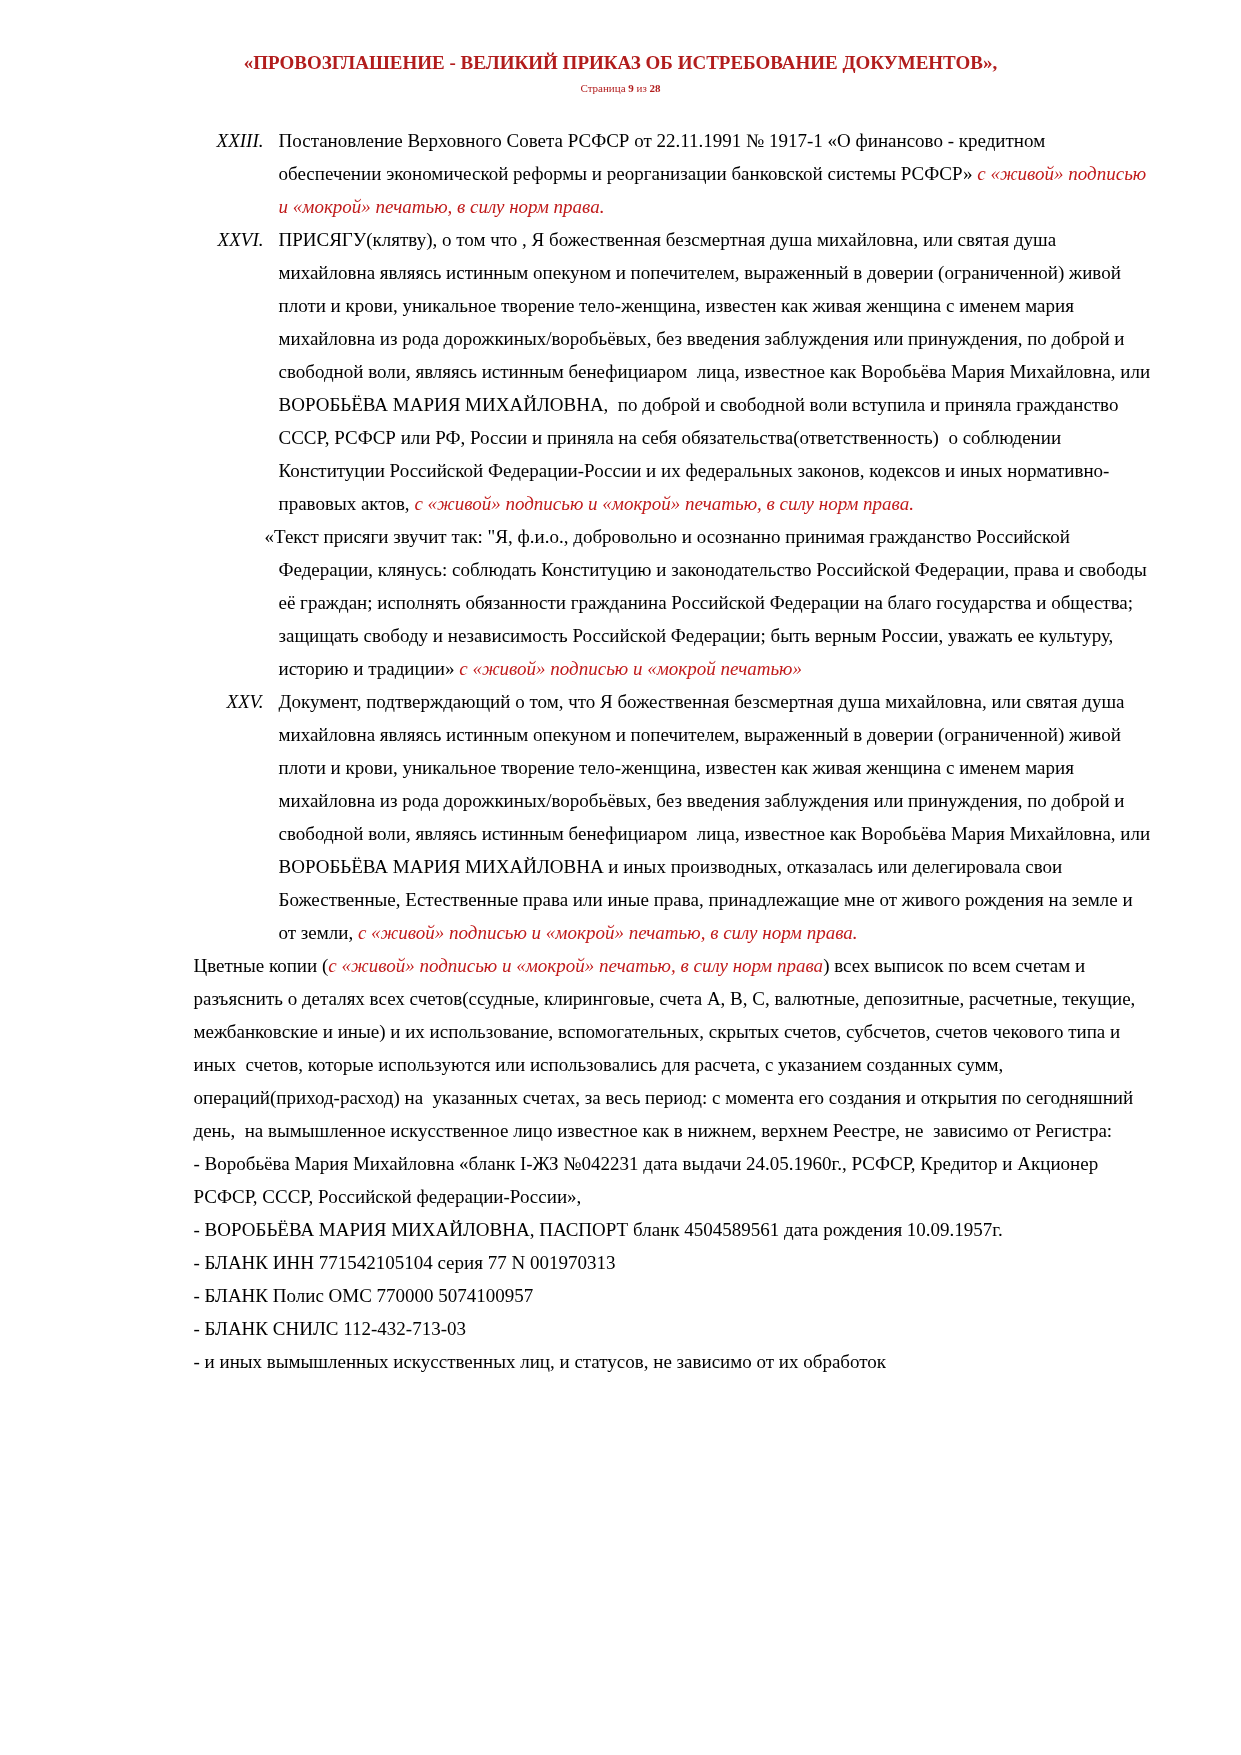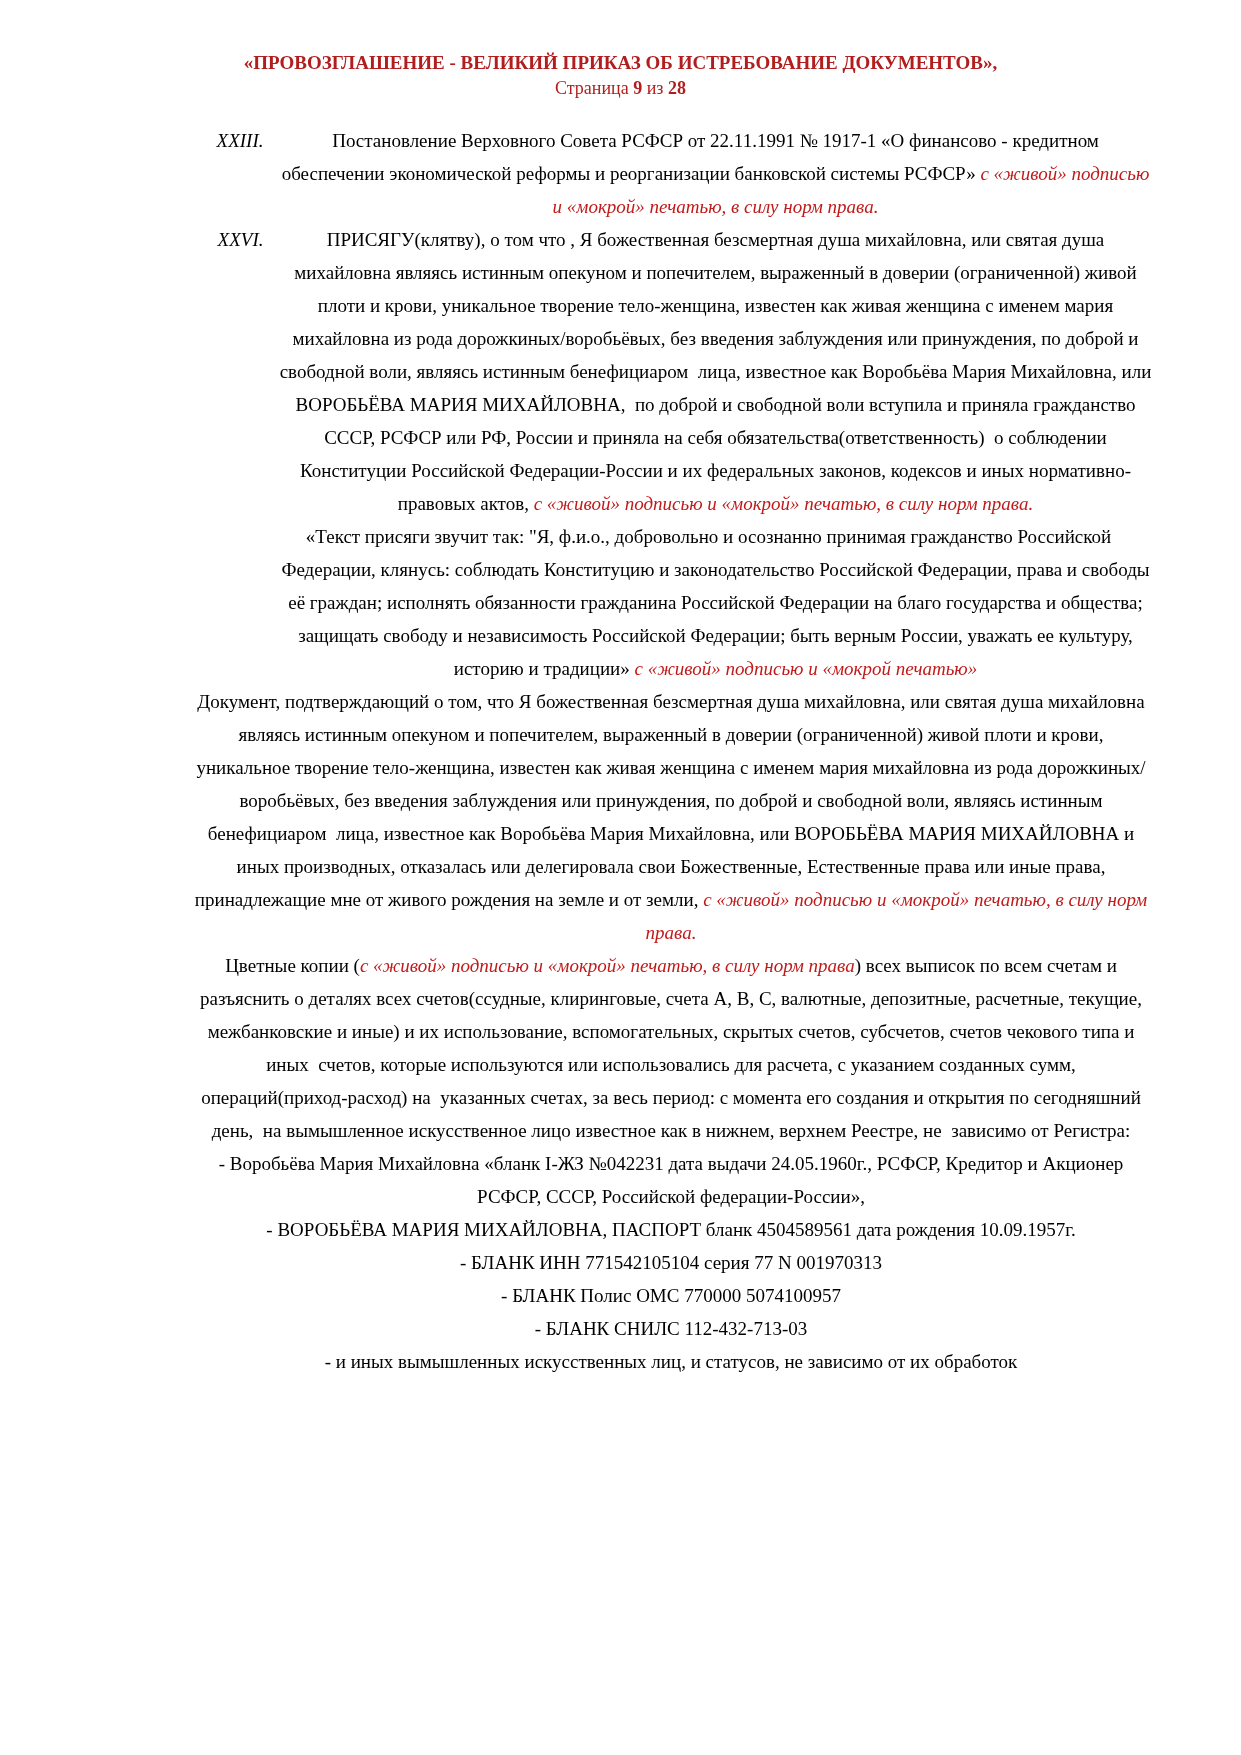--- a/index.html
+++ b/index.html
@@ -25,21 +25,21 @@
   }
   .title {
     margin: 0;
     font-size: 19px;
     font-weight: bold;
     line-height: 26px;
     color: var(--title-red, #B21D1D);
   }
   .subtitle {
     margin: 0;
-    font-size: 18px;
+    font-size: 11px;
     line-height: 24px;
     color: var(--title-red, #B21D1D);
   }
   .subtitle .bold { font-weight: bold; }
   .items {
     margin-top: 24px;
     padding-left: 90px;
     font-size: 19px;
     line-height: 33px;
   }
@@ -47,21 +47,21 @@
   .num {
     flex: 0 0 85px;
     text-align: right;
     font-style: italic;
     white-space: nowrap;
   }
   .body {
     margin-left: 15px;
     width: 955px;
     white-space: pre-wrap;
-    text-align: center;
+    text-align: left;
   }
   .item.continuation .body { text-indent: -14px; }
   .seg-red-italic {
     color: var(--text-red, #C01A1A);
     font-style: italic;
   }
 </style>
 </head>
 <body>
 
@@ -77,20 +77,21 @@
       </div>
       <div class="item numbered">
         <div class="num">XXVI.</div>
         <div class="body"><span class="seg-normal">ПРИСЯГУ(клятву), о том что , Я божественная безсмертная душа михайловна, или святая душа михайловна являясь истинным опекуном и попечителем, выраженный в доверии (ограниченной) живой плоти и крови, уникальное творение тело-женщина, известен как живая женщина с именем мария михайловна из рода дорожкиных/воробьёвых, без введения заблуждения или принуждения, по доброй и свободной воли, являясь истинным бенефициаром  лица, известное как Воробьёва Мария Михайловна, или ВОРОБЬЁВА МАРИЯ МИХАЙЛОВНА,  по доброй и свободной воли вступила и приняла гражданство СССР, РСФСР или РФ, России и приняла на себя обязательства(ответственность)  о соблюдении Конституции Российской Федерации-России и их федеральных законов, кодексов и иных нормативно-правовых актов, </span><span class="seg-red-italic">с «живой» подписью и «мокрой» печатью, в силу норм права.</span></div>
       </div>
       <div class="item continuation">
         <div class="num"></div>
         <div class="body"><span class="seg-normal">«Текст присяги звучит так: "Я, ф.и.о., добровольно и осознанно принимая гражданство Российской Федерации, клянусь: соблюдать Конституцию и законодательство Российской Федерации, права и свободы её граждан; исполнять обязанности гражданина Российской Федерации на благо государства и общества; защищать свободу и независимость Российской Федерации; быть верным России, уважать ее культуру, историю и традиции» </span><span class="seg-red-italic">с «живой» подписью и «мокрой печатью»</span></div>
       </div>
       <div class="item numbered">
+        <div class="num">XXV.</div>
         <div class="body"><span class="seg-normal">Документ, подтверждающий о том, что Я божественная безсмертная душа михайловна, или святая душа михайловна являясь истинным опекуном и попечителем, выраженный в доверии (ограниченной) живой плоти и крови, уникальное творение тело-женщина, известен как живая женщина с именем мария михайловна из рода дорожкиных/воробьёвых, без введения заблуждения или принуждения, по доброй и свободной воли, являясь истинным бенефициаром  лица, известное как Воробьёва Мария Михайловна, или ВОРОБЬЁВА МАРИЯ МИХАЙЛОВНА и иных производных, отказалась или делегировала свои Божественные, Естественные права или иные права, принадлежащие мне от живого рождения на земле и от земли, </span><span class="seg-red-italic">с «живой» подписью и «мокрой» печатью, в силу норм права.</span></div>
       </div>
       <div class="item numbered">
         <div class="body"><span class="seg-normal">Цветные копии (</span><span class="seg-red-italic">с «живой» подписью и «мокрой» печатью, в силу норм права</span><span class="seg-normal">) всех выписок по всем счетам и разъяснить о деталях всех счетов(ссудные, клиринговые, счета А, В, С, валютные, депозитные, расчетные, текущие, межбанковские и иные) и их использование, вспомогательных, скрытых счетов, субсчетов, счетов чекового типа и иных  счетов, которые используются или использовались для расчета, с указанием созданных сумм, операций(приход-расход) на  указанных счетах, за весь период: с момента его создания и открытия по сегодняшний день,  на вымышленное искусственное лицо известное как в нижнем, верхнем Реестре, не  зависимо от Регистра:
 - Воробьёва Мария Михайловна «бланк I-ЖЗ №042231 дата выдачи 24.05.1960г., РСФСР, Кредитор и Акционер РСФСР, СССР, Российской федерации-России»,
 - ВОРОБЬЁВА МАРИЯ МИХАЙЛОВНА, ПАСПОРТ бланк 4504589561 дата рождения 10.09.1957г.
 - БЛАНК ИНН 771542105104 серия 77 N 001970313
 - БЛАНК Полис ОМС 770000 5074100957
 - БЛАНК СНИЛС 112-432-713-03
 - и иных вымышленных искусственных лиц, и статусов, не зависимо от их обработок</span></div>

